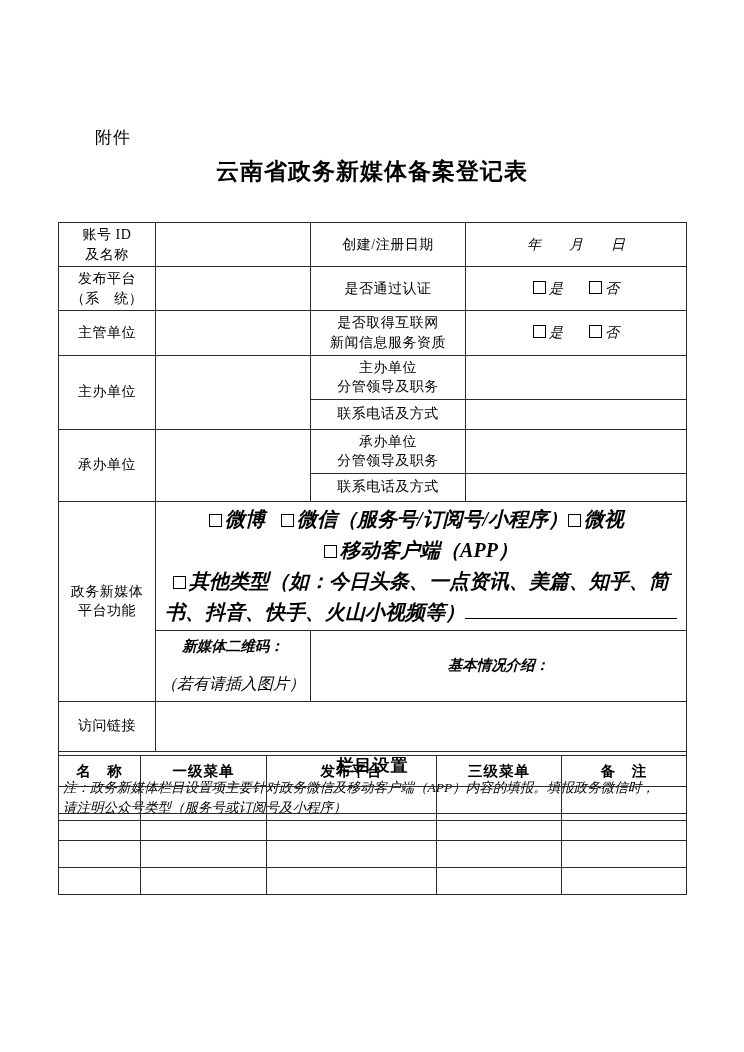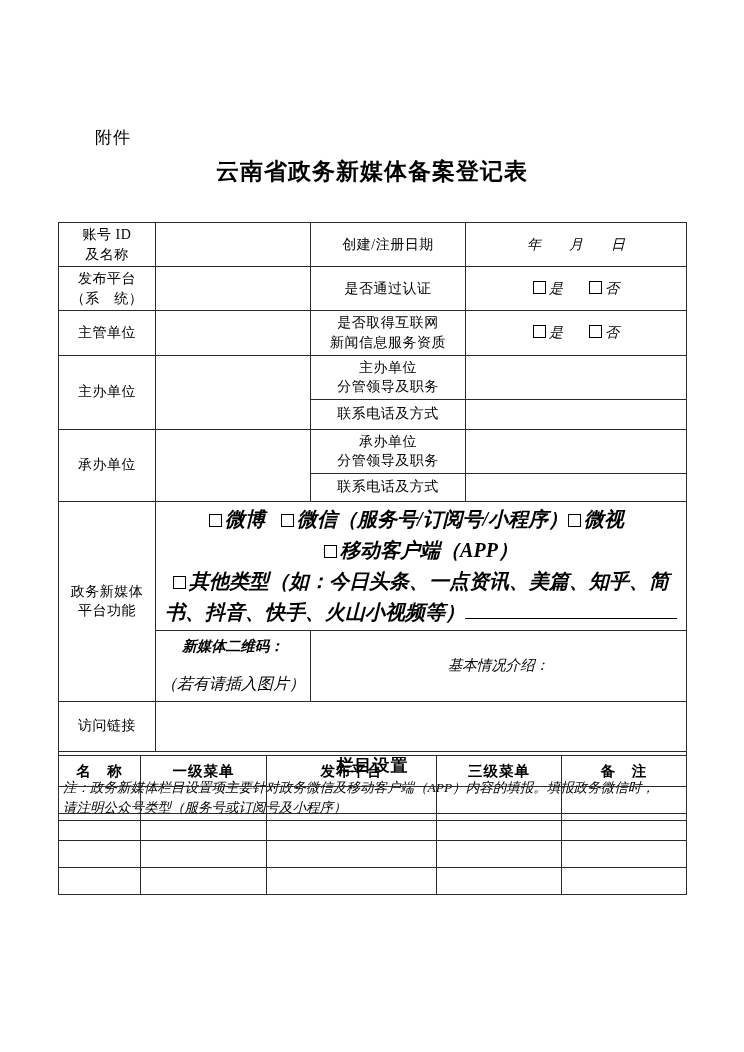--- a/index.html
+++ b/index.html
@@ -104,21 +104,21 @@
   .fill-line {
     display: inline-block;
     width: 212px;
     height: 13px;
     border-bottom: 1.5px solid #000;
   }
 
   .qr-cell { vertical-align: top; padding-top: 8px; }
   .qr-label { font-weight: bold; font-size: 14.5px; }
   .qr-hint { margin-top: 18px; font-size: 16px; }
-  .intro-cell { vertical-align: top; text-align: left; padding: 8px 10px; font-weight: normal; font-size: 14.5px; }
+  .intro-cell { vertical-align: top; text-align: left; padding: 8px 10px; font-weight: bold; font-size: 14.5px; }
 
   .section-cell { padding: 3px 4px 2px 4px; }
   .section-title { text-align: center; font-weight: bold; font-size: 17px; letter-spacing: 1px; }
   .section-note {
     text-align: left;
     font-size: 13.5px;
     line-height: 1.5;
     white-space: pre-line;
     margin-top: 1px;
   }

